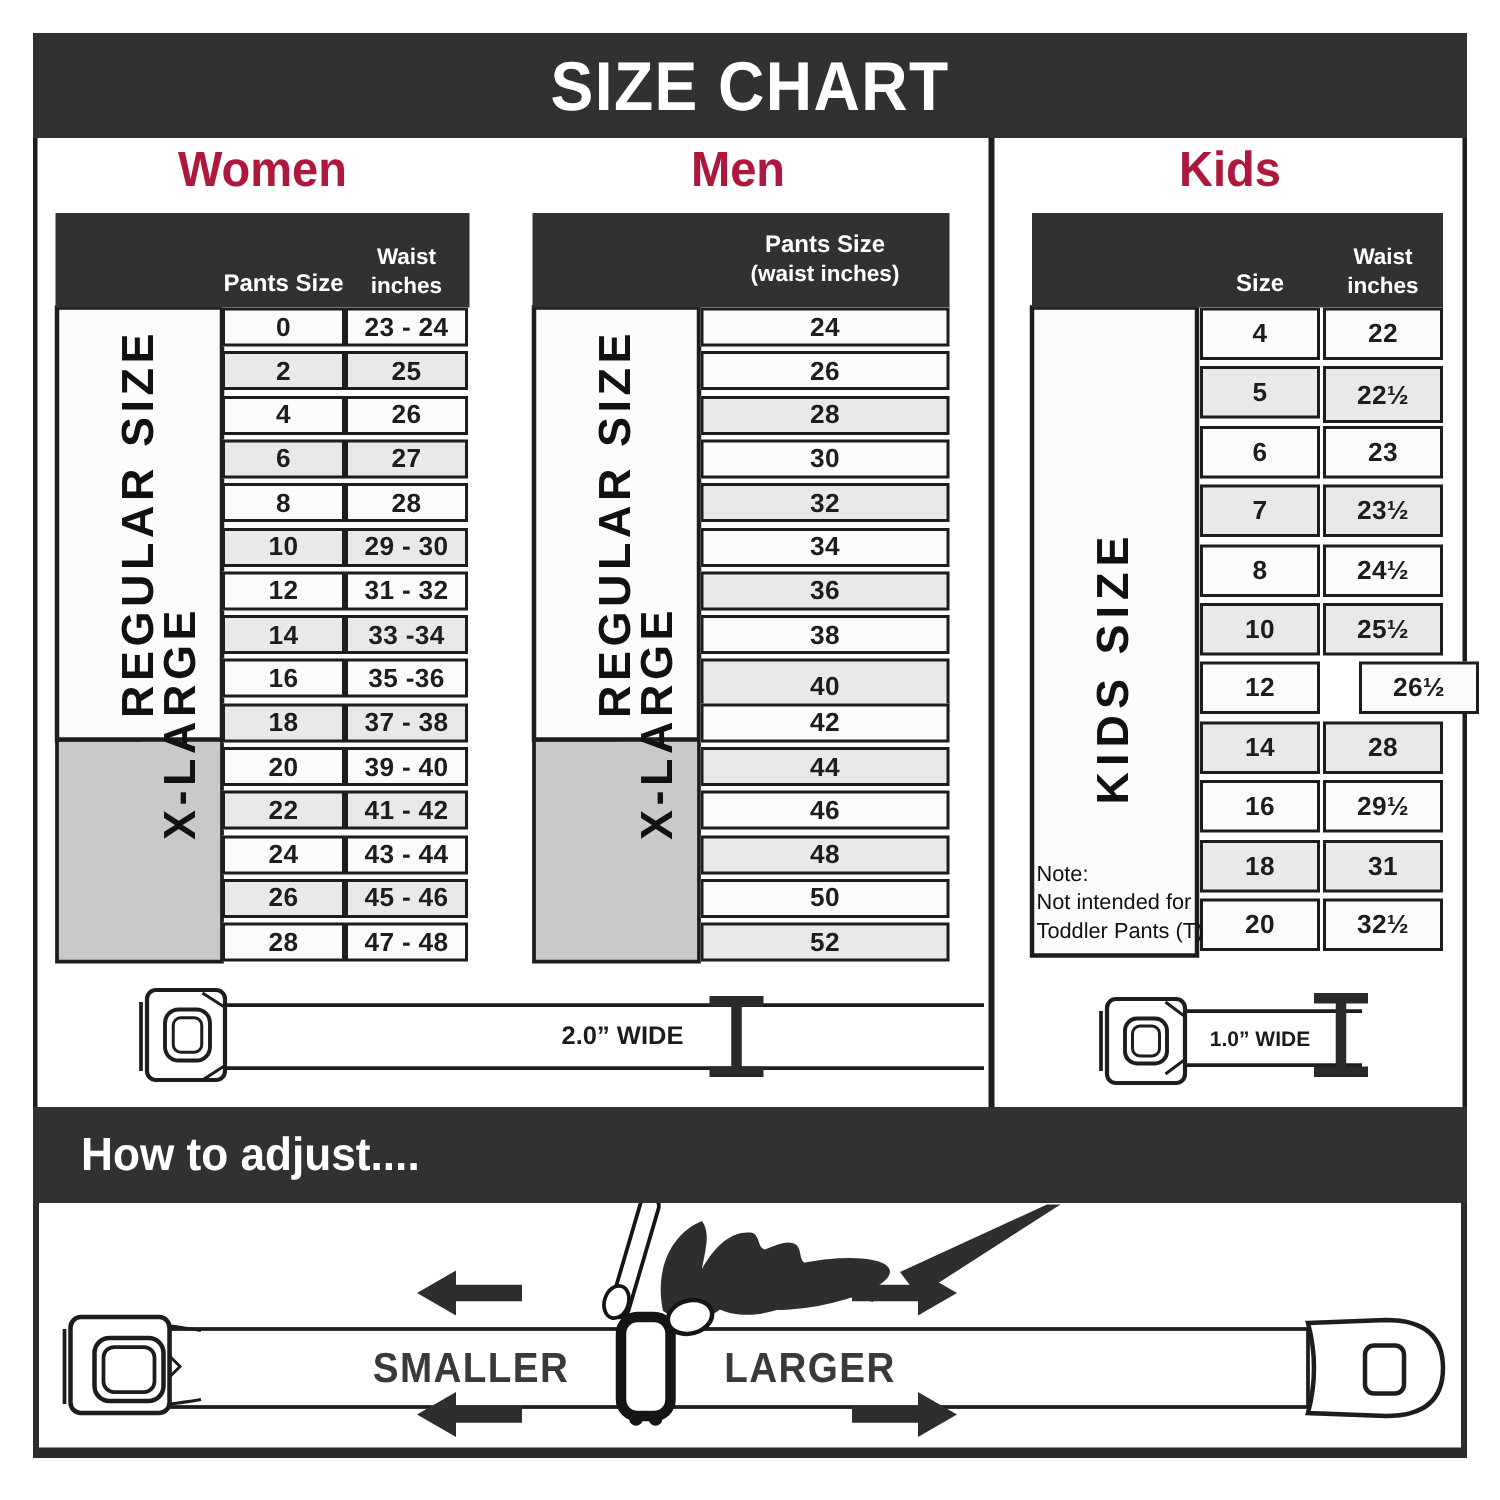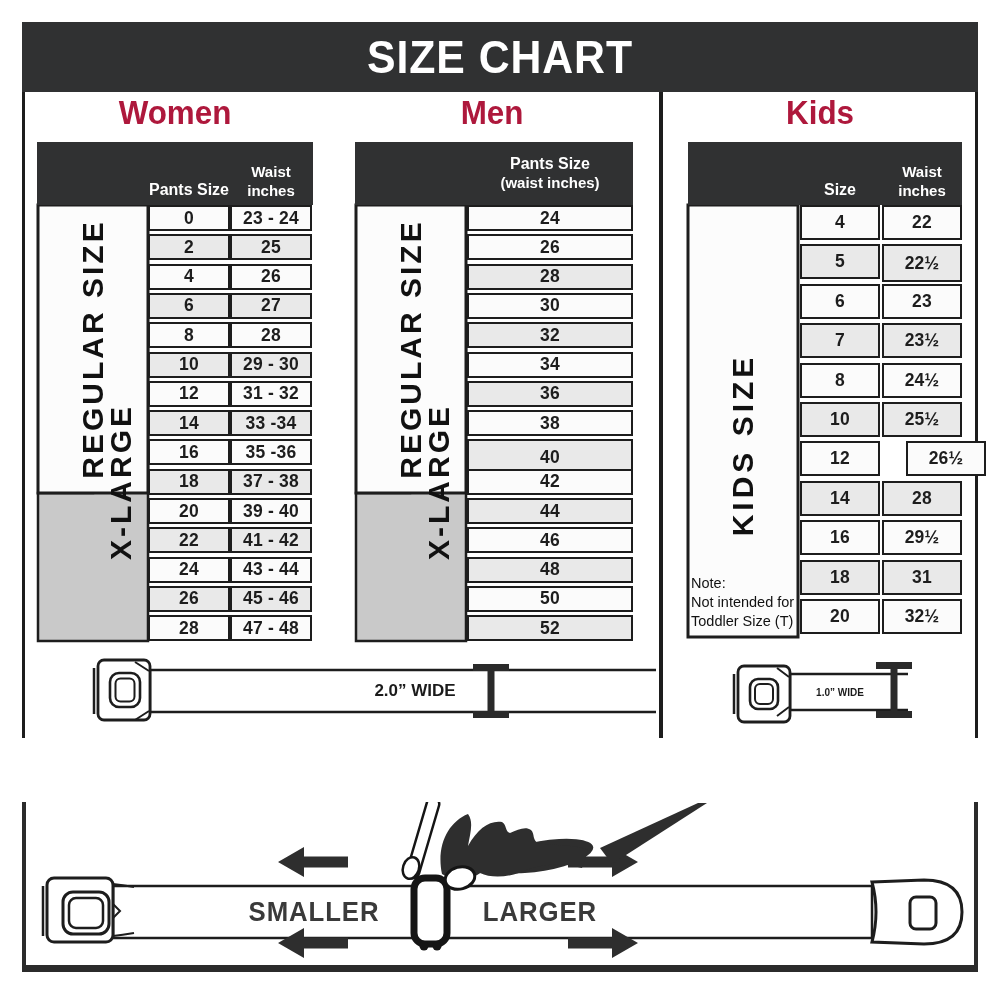--- a/index.html
+++ b/index.html
@@ -189,21 +189,21 @@
 
     <div class="vlabel big" style="left:71px;top:257px;">REGULAR SIZE</div>
     <div class="vlabel big" style="left:99px;top:390px;">X-LARGE</div>
     <div class="vlabel big" style="left:389px;top:257px;">REGULAR SIZE</div>
     <div class="vlabel big" style="left:417px;top:390px;">X-LARGE</div>
     <div class="vlabel big" style="left:721px;top:353px;letter-spacing:4px;">KIDS SIZE</div>
 
     <div class="note" style="left:669px;top:482px;">
       <div>Note:</div>
       <div>Not intended for</div>
-      <div>Toddler Size (T)</div>
+      <div>Toddler Pants (T)</div>
     </div>
 
     <svg class="abs" style="left:0;top:0;" width="956" height="646">
 
       <g>
         <path d="M634,578 H128 V620 H634" style="fill:#ffffff;stroke:#1d1d1d;stroke-width:2.5"></path>
         <rect x="76" y="568" width="52" height="60" rx="6" style="fill:#ffffff;stroke:#1d1d1d;stroke-width:2.8"></rect>
         <path d="M72,576 V622" style="fill:none;stroke:#1d1d1d;stroke-width:2.5"></path>
         <rect x="88" y="581" width="30" height="34" rx="9" style="fill:none;stroke:#1d1d1d;stroke-width:2.6"></rect>
         <rect x="93.5" y="586.5" width="19" height="23" rx="5" style="fill:none;stroke:#1d1d1d;stroke-width:2"></rect>
@@ -215,23 +215,26 @@
         <path d="M886,582 H768 V618 H886" style="fill:#ffffff;stroke:#1d1d1d;stroke-width:2.5"></path>
         <rect x="716" y="574" width="52" height="56" rx="6" style="fill:#ffffff;stroke:#1d1d1d;stroke-width:2.8"></rect>
         <path d="M712,582 V622" style="fill:none;stroke:#1d1d1d;stroke-width:2.5"></path>
         <rect x="728" y="587" width="28" height="30" rx="8" style="fill:none;stroke:#1d1d1d;stroke-width:2.6"></rect>
         <rect x="733" y="592" width="18" height="20" rx="5" style="fill:none;stroke:#1d1d1d;stroke-width:2"></rect>
         <path d="M767,585 L755,576 M767,615 L755,624" style="fill:none;stroke:#1d1d1d;stroke-width:2"></path>
         <path d="M854,570 h36 v7 h-14.5 v42 h14.5 v7 h-36 v-7 h14.5 v-42 h-14.5 z" style="fill:#2a2a2a"></path>
       </g>
     </svg>
     <div class="belt-label" style="left:393px;top:599px;font-size:17px;">2.0” WIDE</div>
-    <div class="belt-label" style="left:818px;top:600px;font-size:10px;">1.0” WIDE</div>
-  </div>
-
+    <div class="belt-label" style="left:818px;top:600px;font-size:14px;">1.0” WIDE</div>
+  </div>
+
+  <div class="abs adjust-banner">
+    <div class="adjust-title">How to adjust....</div>
+  </div>
 
   <div class="abs illo">
     <svg class="abs" style="left:-4px;top:0;" width="956" height="163">
 
       <rect x="91" y="84" width="759" height="52" style="fill:#ffffff;stroke:#1d1d1d;stroke-width:2.5"></rect>
 
       <path d="M850,80 L902,78 Q940,78 940,110 Q940,142 902,142 L850,140 Q858,110 850,80 Z" style="fill:#ffffff;stroke:#1d1d1d;stroke-width:3"></path>
       <rect x="888" y="95" width="26" height="32" rx="6" style="fill:#ffffff;stroke:#1d1d1d;stroke-width:3"></rect>
 
       <rect x="25" y="76" width="66" height="64" rx="7" style="fill:#ffffff;stroke:#1d1d1d;stroke-width:3"></rect>

